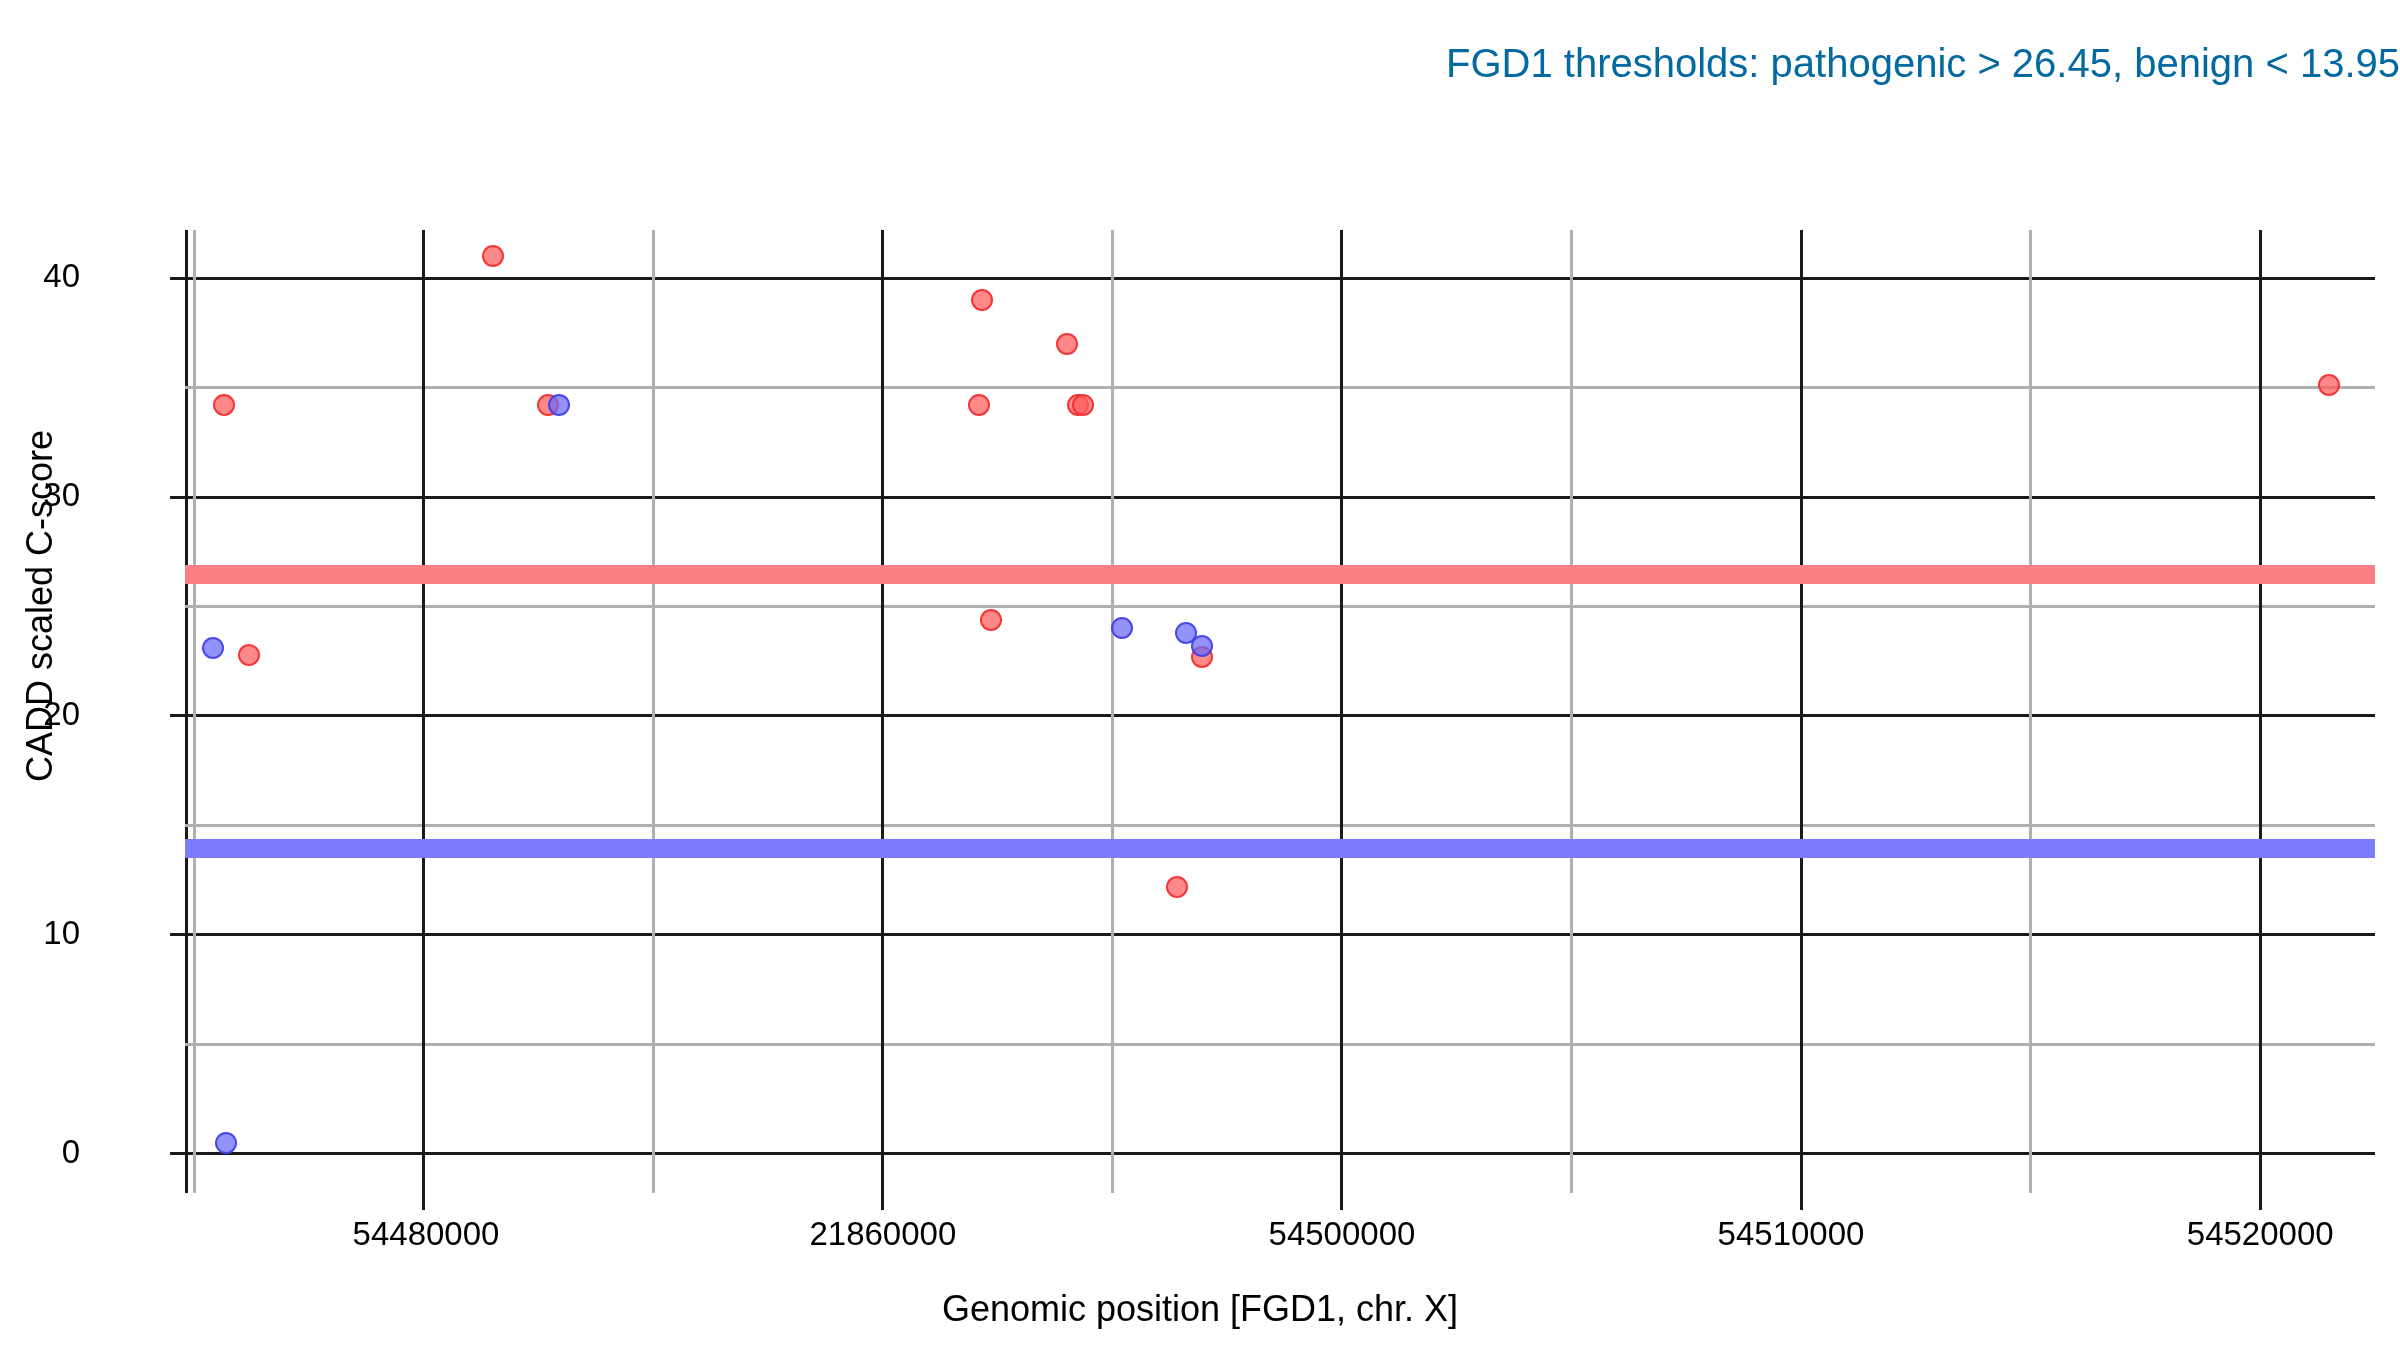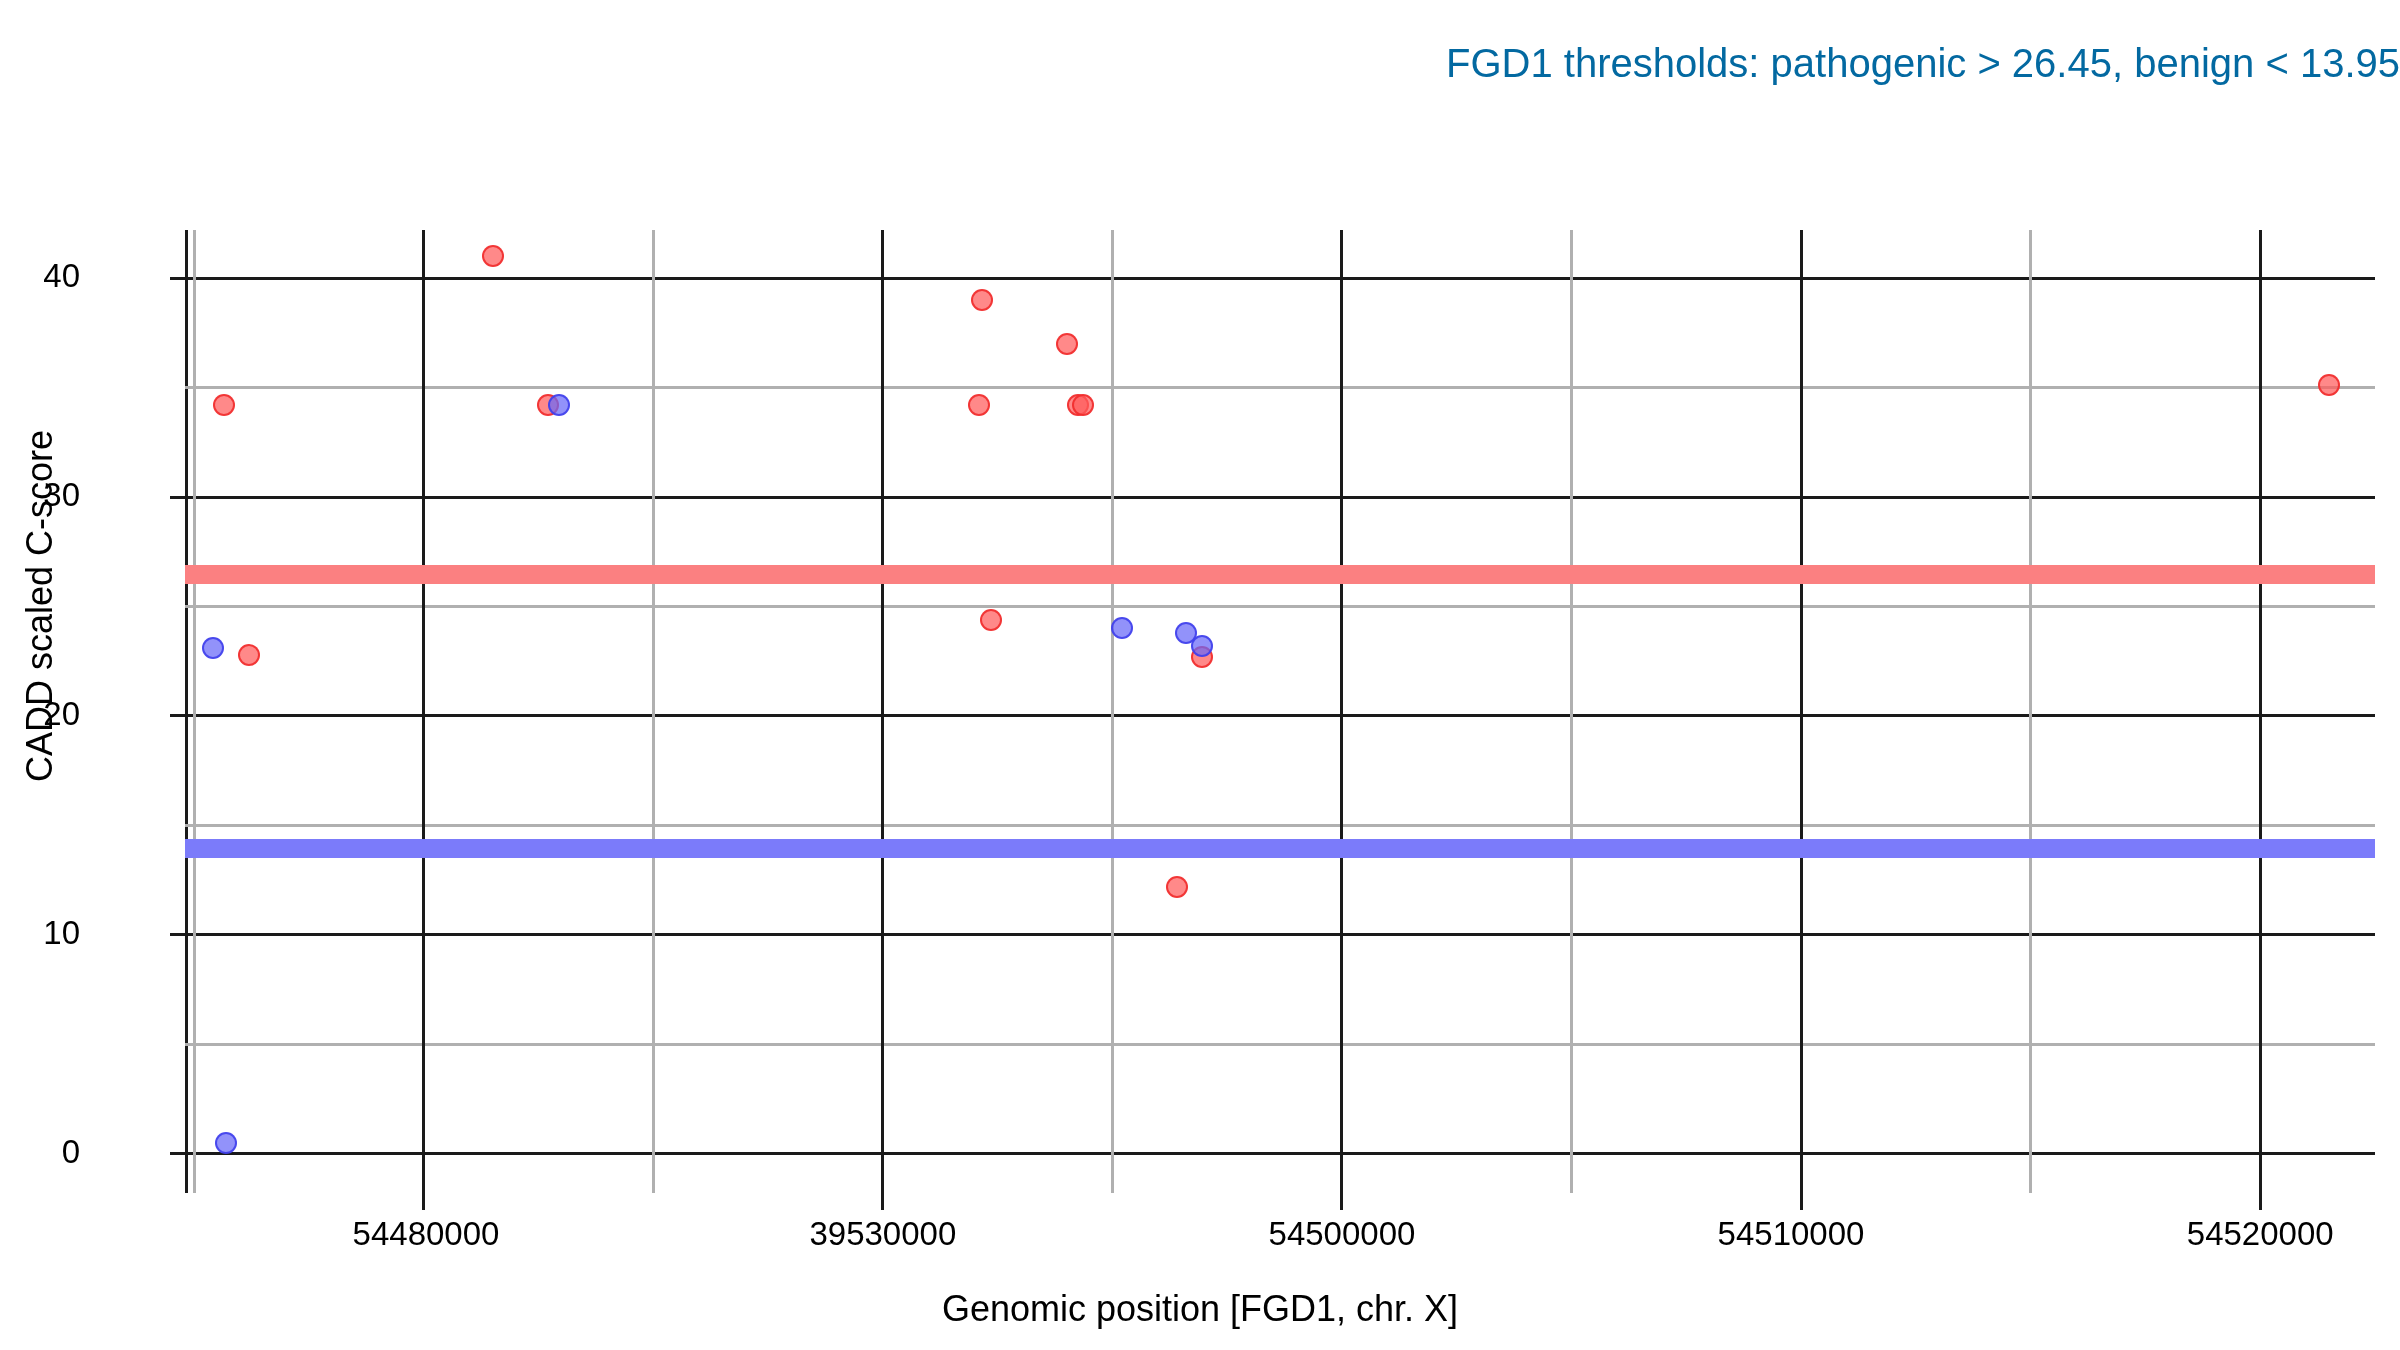--- a/index.html
+++ b/index.html
@@ -121,21 +121,21 @@
       <div class="ytlabel" style="top: 913.741px;">10</div>
       <div class="ytick" style="top: 714.377px;"></div>
       <div class="ytlabel" style="top: 694.877px;">20</div>
       <div class="ytick" style="top: 495.514px;"></div>
       <div class="ytlabel" style="top: 476.014px;">30</div>
       <div class="ytick" style="top: 276.65px;"></div>
       <div class="ytlabel" style="top: 257.15px;">40</div>
       <div class="xtick" style="left: 422.242px;"></div>
       <div class="xtlabel" style="left: 266px;">54480000</div>
       <div class="xtick" style="left: 881.362px;"></div>
-      <div class="xtlabel" style="left: 722.862px;">39530000</div>
+      <div class="xtlabel" style="left: 722.862px;">21860000</div>
       <div class="xtick" style="left: 1340.48px;"></div>
       <div class="xtlabel" style="left: 1181.98px;">54500000</div>
       <div class="xtick" style="left: 1799.6px;"></div>
       <div class="xtlabel" style="left: 1631px;">54510000</div>
       <div class="xtick" style="left: 2258.72px;"></div>
       <div class="xtlabel" style="left: 2100.22px;">54520000</div>
     </div>
 
   <div id="ylabel">CADD scaled C-score</div>
   <div id="xlabel">Genomic position [FGD1, chr. X]</div>

